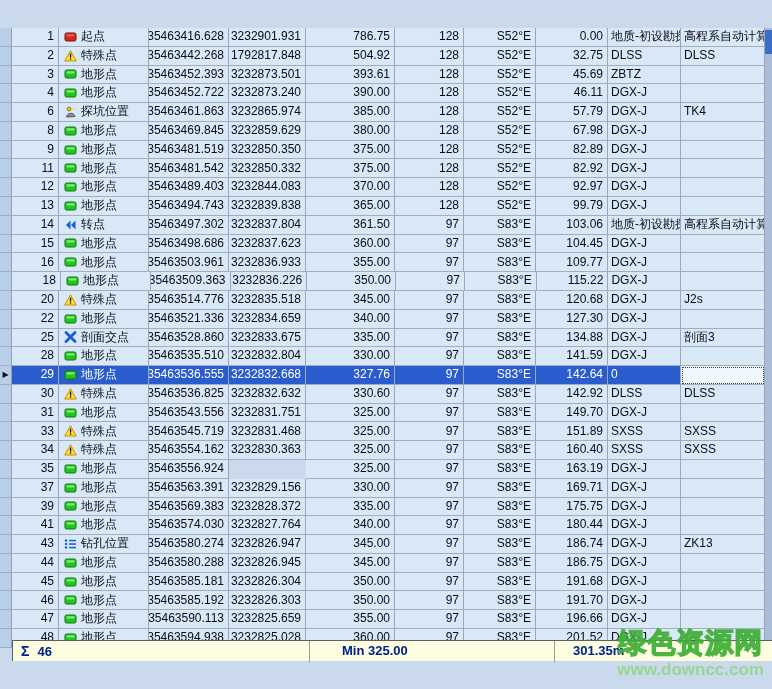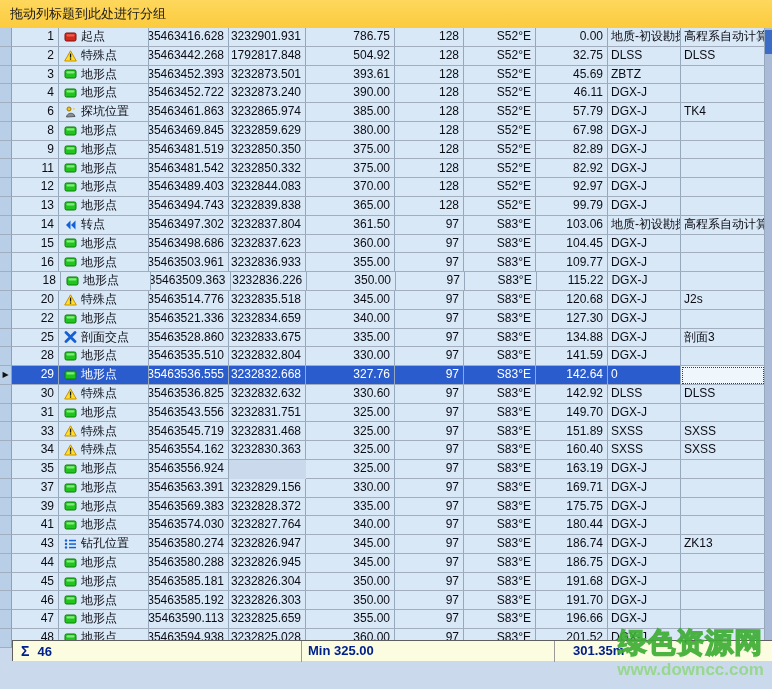--- a/index.html
+++ b/index.html
@@ -47,43 +47,40 @@
 
   
   .grid-footer {
     position:absolute; left:12px; top:640px; width:760px; height:21px;
     background:#FCFCE0; border-top:1px solid #5f5f5f; border-left:1px solid #5f5f5f;
     color:#00208C; font-weight:bold; font-size:13px; line-height:20px;
   }
   .fcell { position:absolute; top:0; height:21px; white-space:nowrap; }
   .fcell.sum { left:8px; }
   .fcell.sum .sigma { font-size:14px; margin-right:8px; }
-  .fcell.min { left:288px; padding-left:6px; border-left:1px solid #9a9a9a; height:21px; }
+  .fcell.min { left:296px; padding-left:32px; border-left:1px solid #9a9a9a; height:21px; }
   .fcell.dist { left:541px; padding-left:18px; border-left:1px solid #9a9a9a; height:21px; }
 
   
   .scroll-strip { position:absolute; right:0; top:28px; width:7px; height:612px; background:#A9BBD6; }
   .scroll-thumb { position:absolute; left:0; top:2px; width:7px; height:24px; background:#3A6CC8; }
 
   
   .watermark { position:absolute; right:8px; bottom:10px; text-align:center; pointer-events:none; }
   .wm-title {
     font-size:28px; font-weight:bold; letter-spacing:1px; color:#4c1d95;
     -webkit-text-stroke:1.5px #3FAE35; opacity:.92; line-height:34px;
   }
   .wm-url { font-size:17px; font-weight:bold; color:#8FD77F; opacity:.85; line-height:19px; }
 </style>
 </head>
 <body>
 
 <div class="app">
 
-  <div class="group-bar">
-    <span>拖动列标题到此处进行分组</span>
-  </div>
 
   <div class="grid">
     <div class="grid-body" id="grid-body">
         <div class="grid-row">
           <div class="cell gutter" style="width: 12px;"></div>
           <div class="cell num" style="width: 47px;">1</div>
           <div class="cell txt" style="width: 90px;">
             <span class="ptype-icon"><svg viewBox="0 0 13 12" width="13" height="12">
                 <rect x="1" y="2" width="11" height="8" rx="1.5" fill="#D42A1E" stroke="#7A120A"></rect>
                 <rect x="2.5" y="3.2" width="8" height="2.4" rx="1" fill="#F06A5A" opacity=".8"></rect>

